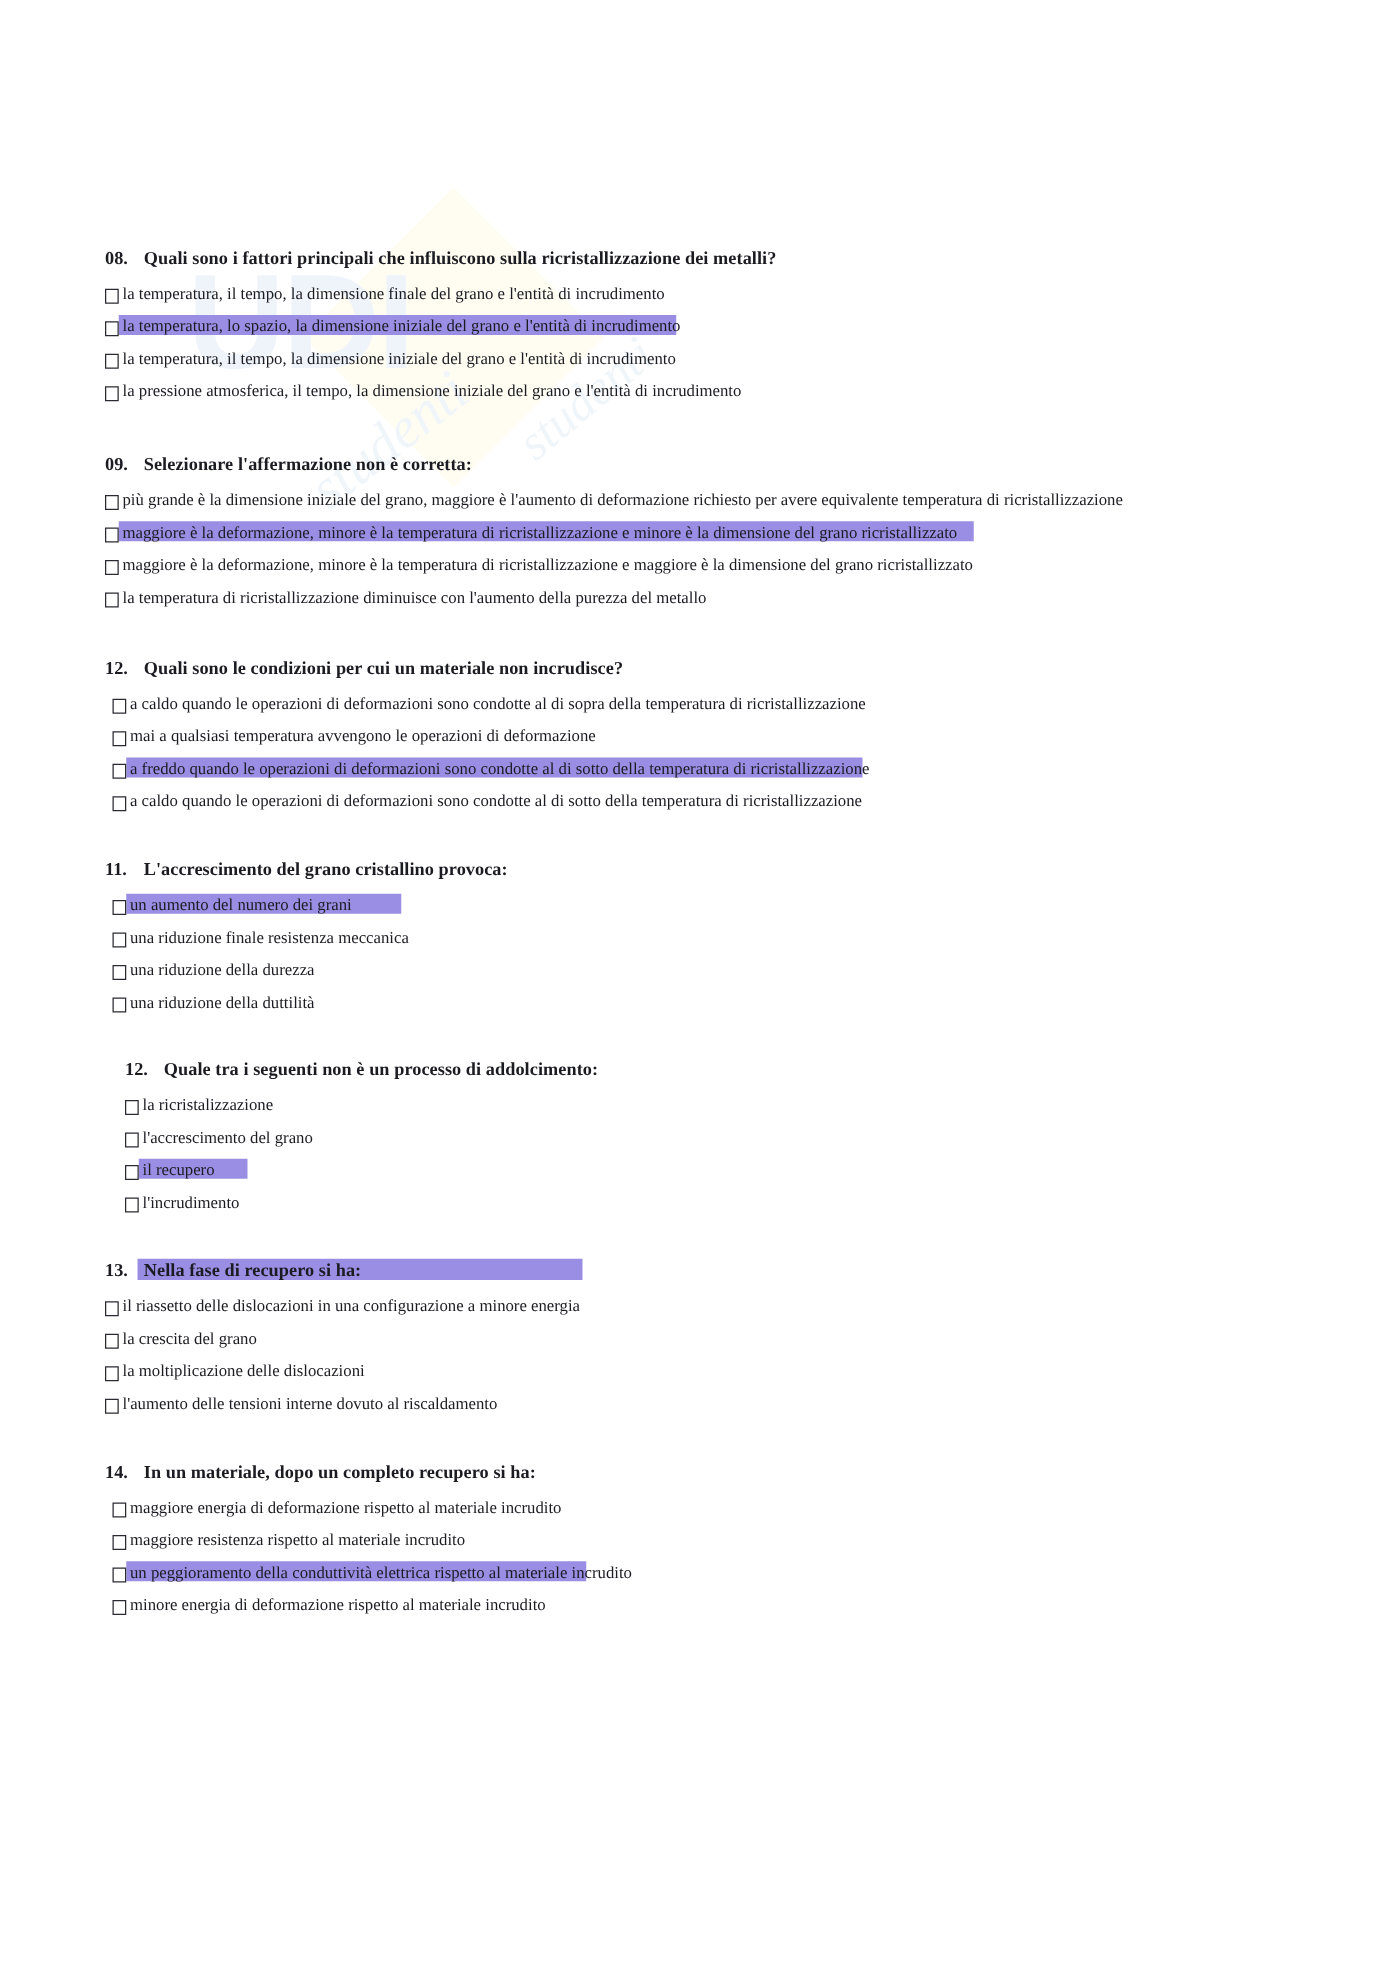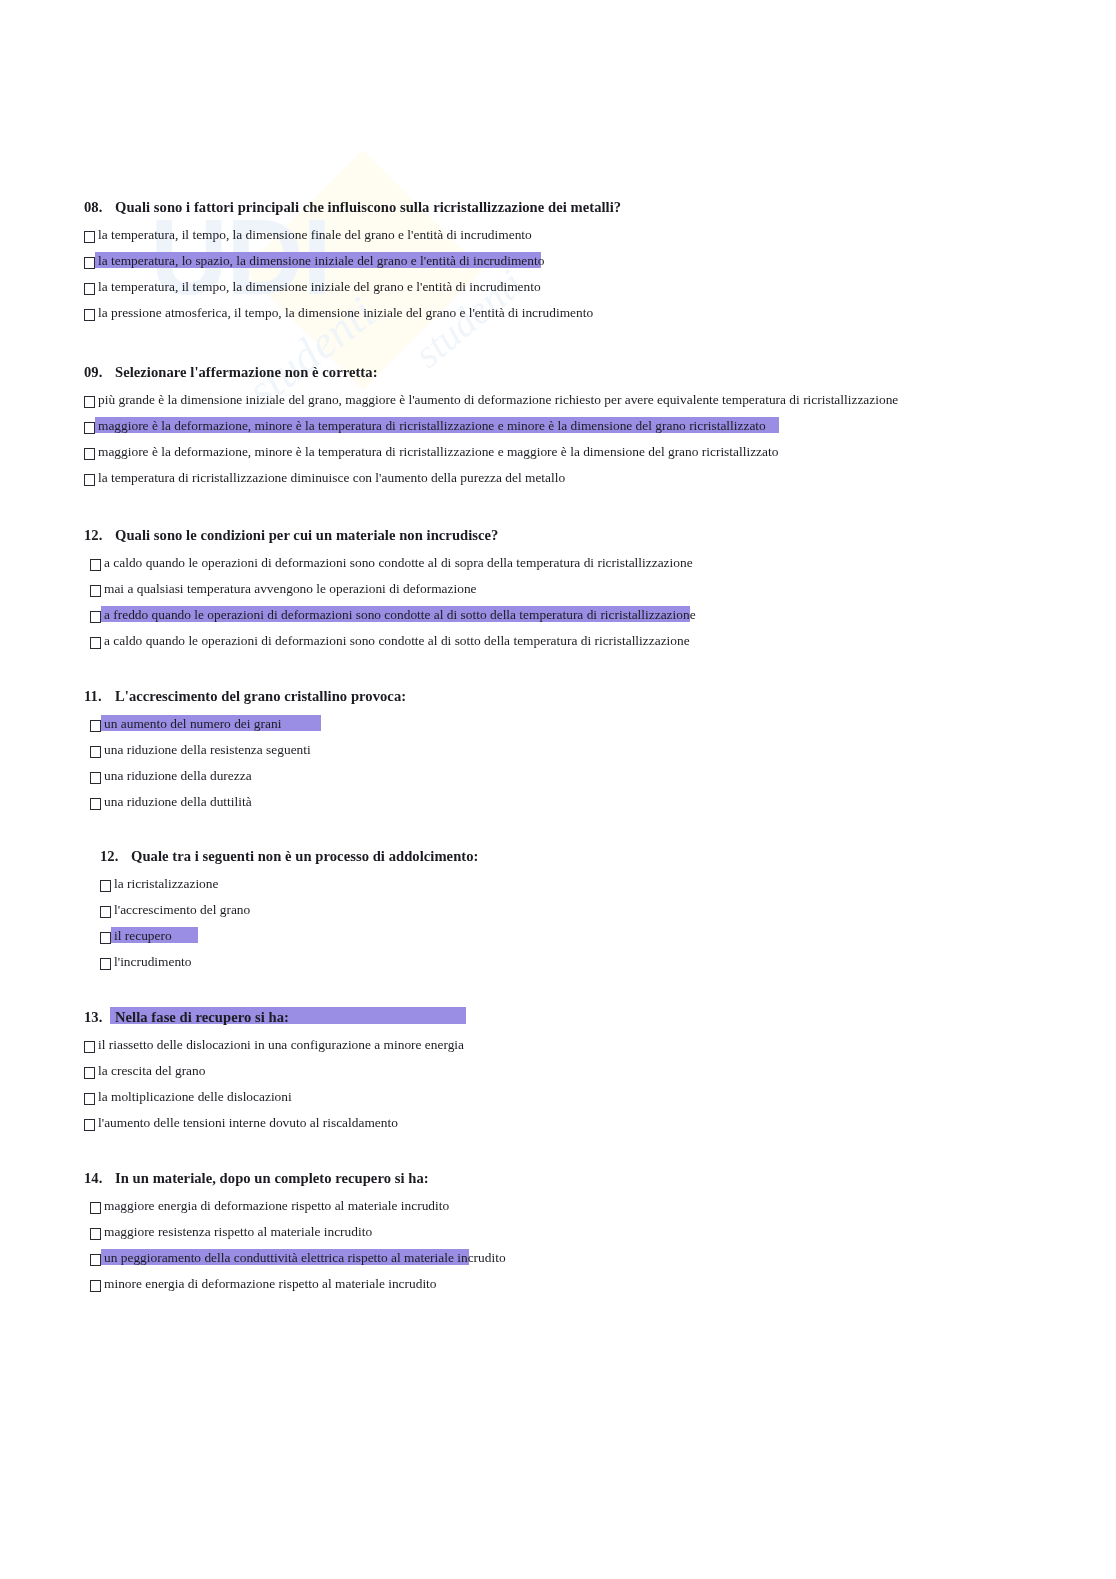--- a/index.html
+++ b/index.html
@@ -252,21 +252,21 @@
       <div class="qtitle">
         <span class="qnum">11.</span><span class="qtext-hl"><span>L'accrescimento del grano cristallino provoca:</span></span>
       </div>
       <div class="opt indent">
         <span class="hl" style="width:220px"></span>
         <span class="cbox"></span>
         <span class="otext">un aumento del numero dei grani</span>
       </div>
       <div class="opt indent">
         <span class="cbox"></span>
-        <span class="otext">una riduzione della resistenza seguenti</span>
+        <span class="otext">una riduzione finale resistenza meccanica</span>
       </div>
       <div class="opt indent">
         <span class="cbox"></span>
         <span class="otext">una riduzione della durezza</span>
       </div>
       <div class="opt indent">
         <span class="cbox"></span>
         <span class="otext">una riduzione della duttilità</span>
       </div>
     </div>

